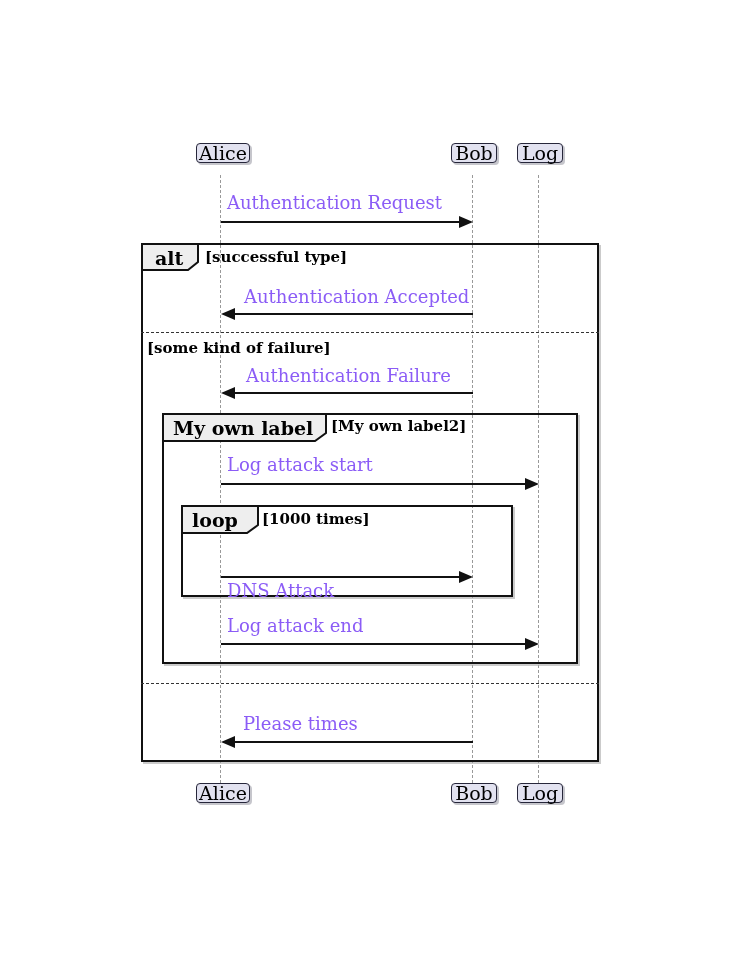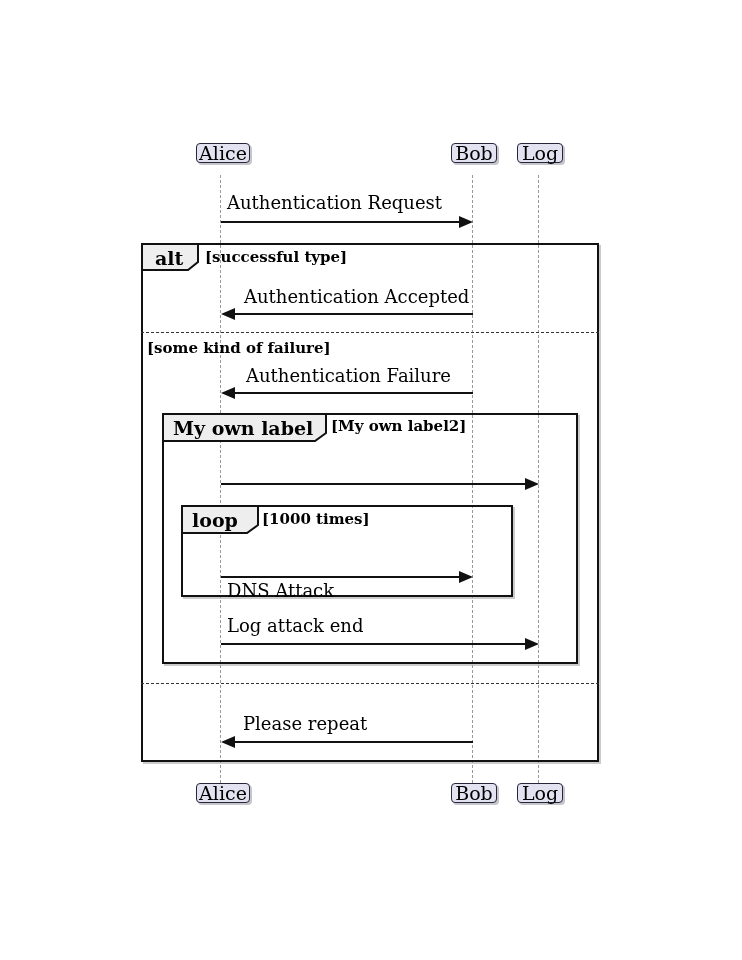--- a/index.html
+++ b/index.html
@@ -9,21 +9,21 @@
   .pbox{position:absolute;height:20px;box-sizing:border-box;background:#E2E2F0;
         border:1.5px solid #26263a;border-radius:4px;box-shadow:2px 2px 0 rgba(160,160,170,.6);
         display:flex;align-items:center;justify-content:center;font-size:19px;}
   .frame{position:absolute;box-sizing:border-box;border:2px solid #111;
          box-shadow:2px 2px 0 rgba(160,160,160,.55);}
   .tab{position:absolute;}
   .frame-label{position:absolute;font-weight:bold;font-size:19px;line-height:24px;}
   .guard{position:absolute;font-weight:bold;font-size:15px;line-height:20px;}
   .divider{position:absolute;width:458px;border-top:1.5px dashed #333;}
   .divider-label{position:absolute;font-weight:bold;font-size:15px;line-height:18px;}
-  .msg-label{position:absolute;font-size:18px;line-height:22px;color:#000000;white-space:nowrap;}
+  .msg-label{position:absolute;font-size:18px;line-height:22px;color:#8b5cf6;white-space:nowrap;}
   .hline{position:absolute;height:2px;background:#111;}
   .arr-r{position:absolute;width:0;height:0;border-top:6px solid transparent;
          border-bottom:6px solid transparent;border-left:14px solid #111;}
   .arr-l{position:absolute;width:0;height:0;border-top:6px solid transparent;
          border-bottom:6px solid transparent;border-right:14px solid #111;}
 </style>
 </head>
 <body>
 
 <div class="canvas">
@@ -64,41 +64,42 @@
   <div class="hline" style="left:235px;top:392px;width:238px"></div>
   <div class="arr-l" style="left:221px;top:387px"></div>
 
   <div class="frame" style="left:162px;top:413px;width:416px;height:251px"></div>
   <svg class="tab" style="left:162px;top:413px" width="165" height="29">
     <polygon points="1,1 164,1 164,20 153,28 1,28" fill="#EEEEEE" stroke="#111" stroke-width="2"></polygon>
   </svg>
   <div class="frame-label" style="left:173px;top:416px">My own label</div>
   <div class="guard" style="left:331px;top:416px">[My own label2]</div>
 
+  <div class="msg-label" style="left:227px;top:454px">Log attack start</div>
   <div class="hline" style="left:221px;top:483px;width:306px"></div>
   <div class="arr-r" style="left:525px;top:478px"></div>
 
   <div class="frame" style="left:181px;top:505px;width:332px;height:92px"></div>
   <svg class="tab" style="left:181px;top:505px" width="78" height="29">
     <polygon points="1,1 77,1 77,20 66,28 1,28" fill="#EEEEEE" stroke="#111" stroke-width="2"></polygon>
   </svg>
   <div class="frame-label" style="left:192px;top:508px">loop</div>
   <div class="guard" style="left:262px;top:509px">[1000 times]</div>
 
   <div class="msg-label" style="left:227px;top:580px">DNS Attack</div>
   <div class="hline" style="left:221px;top:576px;width:240px"></div>
   <div class="arr-r" style="left:459px;top:571px"></div>
 
   <div class="msg-label" style="left:227px;top:615px">Log attack end</div>
   <div class="hline" style="left:221px;top:643px;width:306px"></div>
   <div class="arr-r" style="left:525px;top:638px"></div>
 
   <div class="divider" style="left:141px;top:683px"></div>
 
-  <div class="msg-label" style="left:243px;top:713px">Please repeat</div>
+  <div class="msg-label" style="left:243px;top:713px">Please times</div>
   <div class="hline" style="left:235px;top:741px;width:238px"></div>
   <div class="arr-l" style="left:221px;top:736px"></div>
 
   <div class="pbox" style="left:196px;top:783px;width:54px">
     <span>Alice</span>
   </div>
   <div class="pbox" style="left:451px;top:783px;width:46px">
     <span>Bob</span>
   </div>
   <div class="pbox" style="left:517px;top:783px;width:46px">

